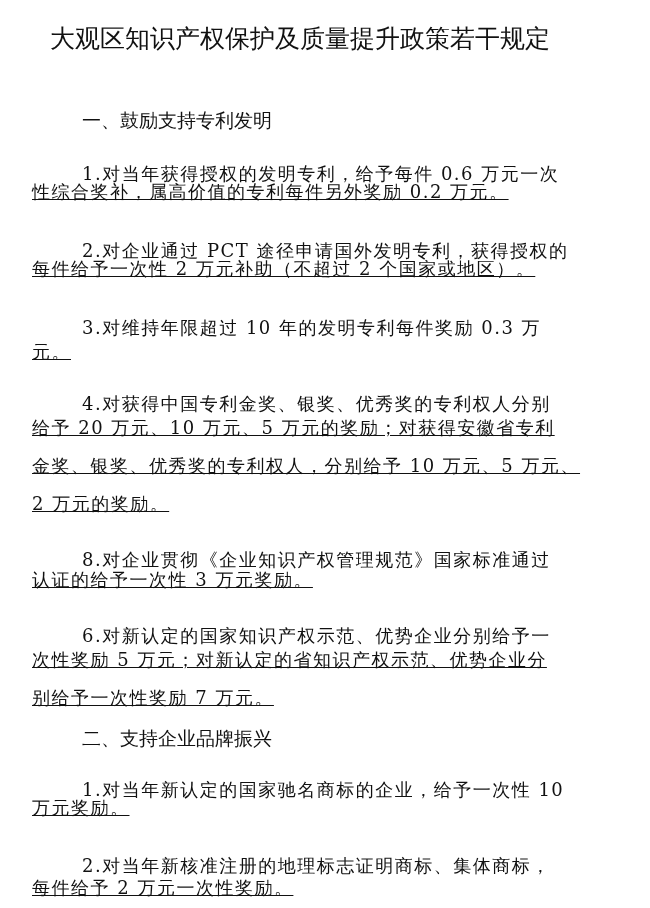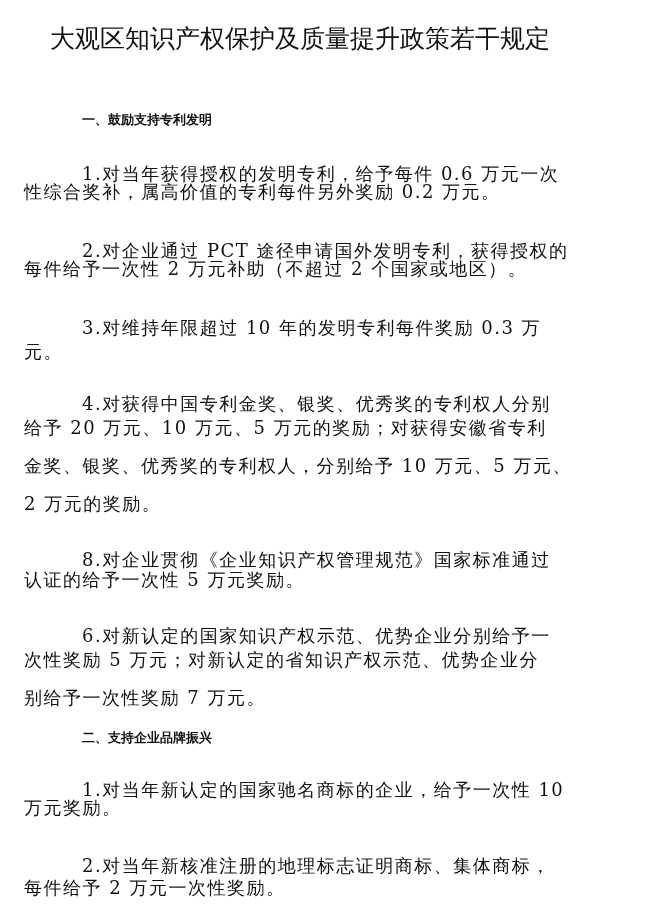--- a/index.html
+++ b/index.html
@@ -1,45 +1,45 @@
 <!DOCTYPE html>
 <html><head>
 <meta charset="utf-8">
 <style>
   html, body { margin:0; padding:0; background:#ffffff; }
   body { width:650px; height:908px; position:relative; overflow:hidden; color:#111; }
   .title { position:absolute; left:0; width:600px; top:22px; text-align:center;
     font-family:"DejaVu Sans", sans-serif; font-size:25px; line-height:34px; color:#111; }
   .heading { position:absolute; left:82px; font-family:"DejaVu Sans", sans-serif;
-    font-size:13px; font-weight:bold; line-height:28px; color:#111; }
+    font-size:19px; font-weight:normal; line-height:28px; color:#111; }
   .line { position:absolute; font-family:"DejaVu Serif", serif; font-size:18px;
     line-height:28px; color:#111; white-space:nowrap; letter-spacing:1.5px; }
   .indent { left:82px;margin-top:16px; }
-  .flush { left:24px; }
+  .flush { left:32px;text-decoration:underline; }
 </style>
 </head>
 <body>
 
 <div>
   <div class="title">大观区知识产权保护及质量提升政策若干规定</div>
 
   <div class="heading" style="top:106px">一、鼓励支持专利发明</div>
 
   <div class="line indent" style="top:144px">1.对当年获得授权的发明专利，给予每件 0.6 万元一次</div>
   <div class="line flush" style="top:178px">性综合奖补，属高价值的专利每件另外奖励 0.2 万元。</div>
   <div class="line indent" style="top:221px">2.对企业通过 PCT 途径申请国外发明专利，获得授权的</div>
   <div class="line flush" style="top:255px">每件给予一次性 2 万元补助（不超过 2 个国家或地区）。</div>
   <div class="line indent" style="top:298px">3.对维持年限超过 10 年的发明专利每件奖励 0.3 万</div>
   <div class="line flush" style="top:338px">元。</div>
   <div class="line indent" style="top:374px">4.对获得中国专利金奖、银奖、优秀奖的专利权人分别</div>
   <div class="line flush" style="top:414px">给予 20 万元、10 万元、5 万元的奖励；对获得安徽省专利</div>
   <div class="line flush" style="top:452px">金奖、银奖、优秀奖的专利权人，分别给予 10 万元、5 万元、</div>
   <div class="line flush" style="top:490px">2 万元的奖励。</div>
   <div class="line indent" style="top:530px">8.对企业贯彻《企业知识产权管理规范》国家标准通过</div>
-  <div class="line flush" style="top:566px">认证的给予一次性 5 万元奖励。</div>
+  <div class="line flush" style="top:566px">认证的给予一次性 3 万元奖励。</div>
   <div class="line indent" style="top:606px">6.对新认定的国家知识产权示范、优势企业分别给予一</div>
   <div class="line flush" style="top:646px">次性奖励 5 万元；对新认定的省知识产权示范、优势企业分</div>
   <div class="line flush" style="top:684px">别给予一次性奖励 7 万元。</div>
 
   <div class="heading" style="top:724px">二、支持企业品牌振兴</div>
 
   <div class="line indent" style="top:760px">1.对当年新认定的国家驰名商标的企业，给予一次性 10</div>
   <div class="line flush" style="top:794px">万元奖励。</div>
   <div class="line indent" style="top:836px">2.对当年新核准注册的地理标志证明商标、集体商标，</div>
   <div class="line flush" style="top:874px">每件给予 2 万元一次性奖励。</div>

